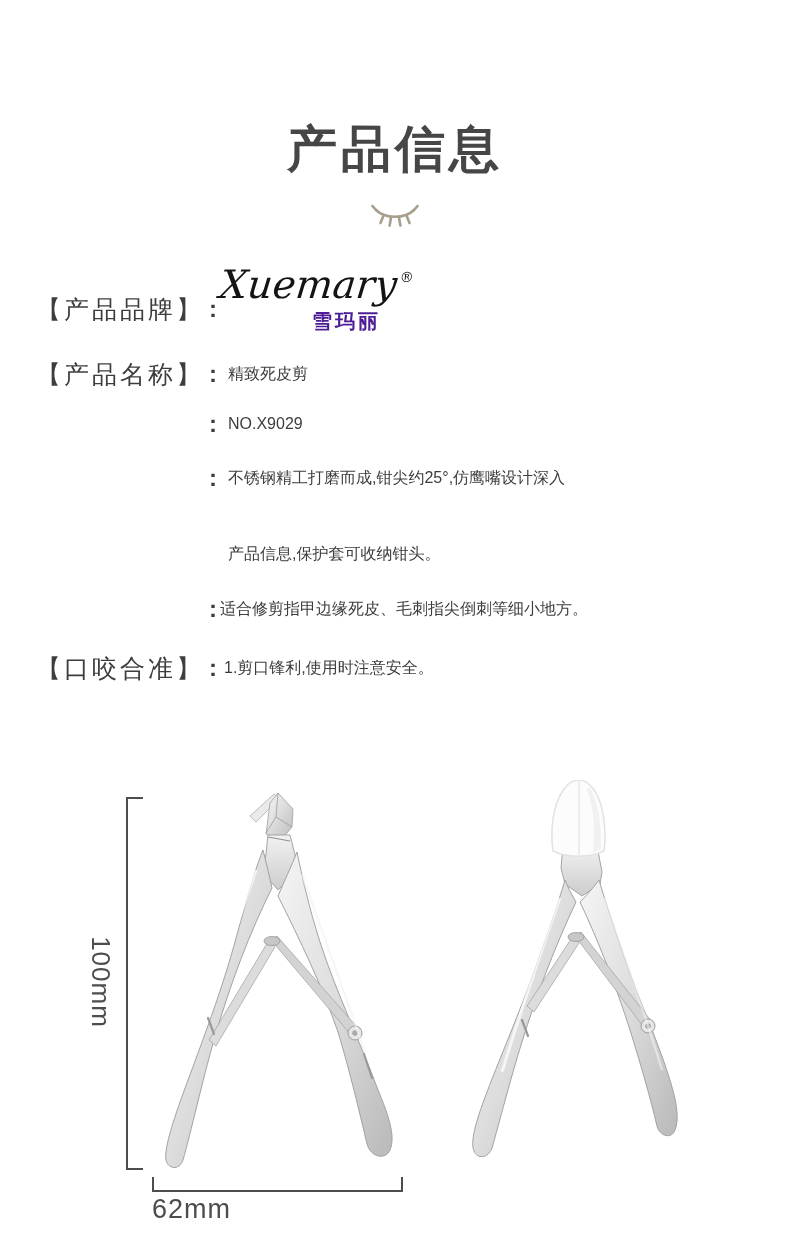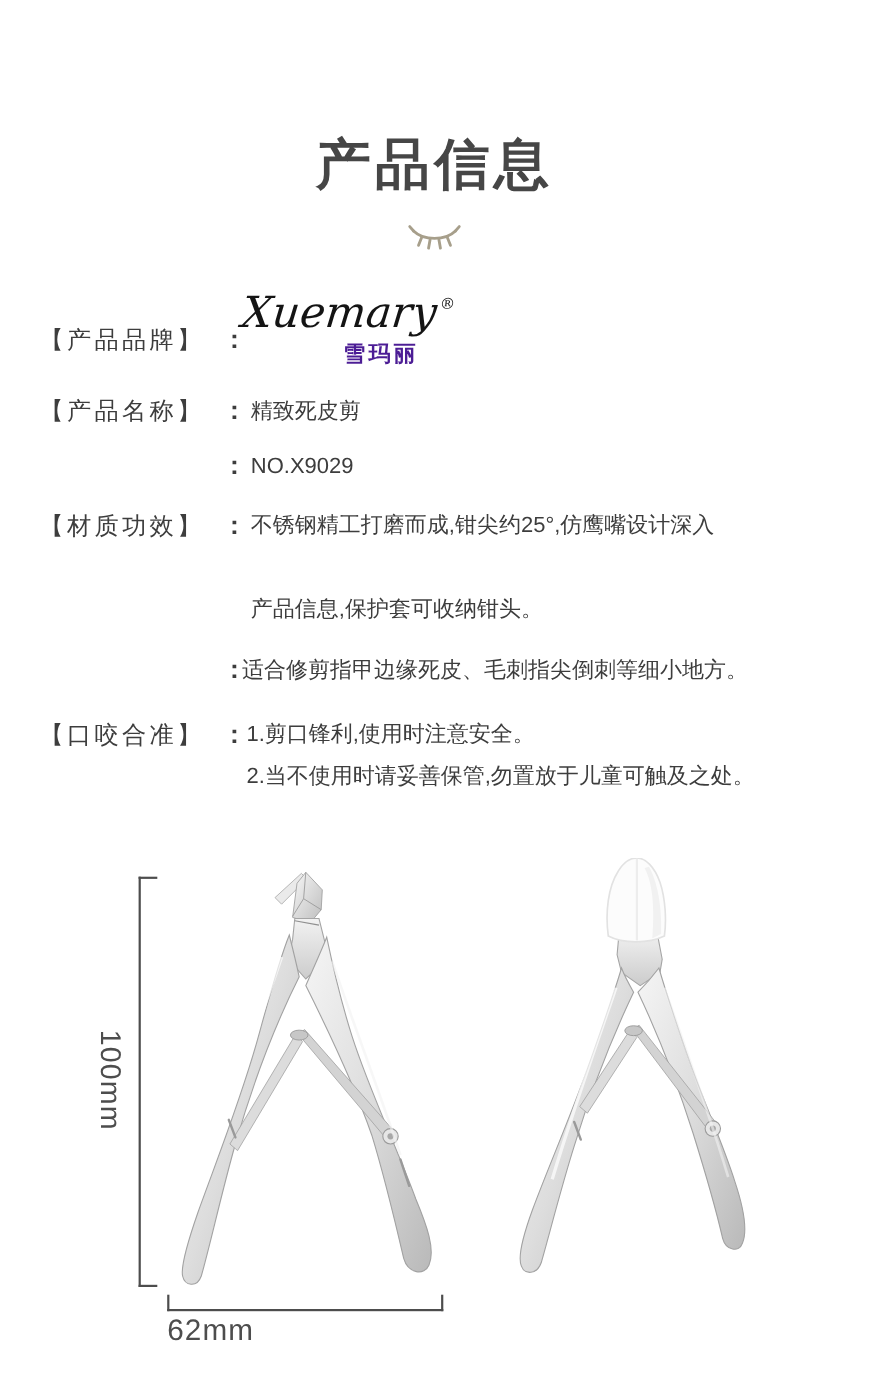--- a/index.html
+++ b/index.html
@@ -4,23 +4,23 @@
 <style>
   html,body{margin:0;padding:0;background:#ffffff;}
   body{width:790px;height:1252px;font-family:"Liberation Sans","DejaVu Sans",sans-serif;color:#3d3d3d;}
   .page{position:relative;width:790px;height:1252px;background:#fff;overflow:hidden;}
 
   .title{position:absolute;top:116px;left:0;width:790px;margin:0;text-align:center;
          font-size:50px;font-weight:700;letter-spacing:4px;color:#464646;}
 
   .lash{position:absolute;left:371px;top:202px;width:48px;height:30px;}
 
-  .label{position:absolute;left:36px;font-size:22px;letter-spacing:3px;color:#3d3d3d;line-height:34px;white-space:nowrap;}
+  .label{position:absolute;left:36px;font-size:25px;letter-spacing:3px;color:#3d3d3d;line-height:34px;white-space:nowrap;}
   .colon{position:absolute;left:209px;font-size:24px;font-weight:700;color:#3d3d3d;line-height:34px;}
-  .value{position:absolute;left:228px;font-size:20px;color:#3d3d3d;line-height:34px;white-space:nowrap;}
+  .value{position:absolute;left:228px;font-size:16px;color:#3d3d3d;line-height:34px;white-space:nowrap;}
 
   .logo{position:absolute;left:220px;top:262px;width:180px;height:78px;}
   .logo-script{font-family:"DejaVu Serif","Liberation Serif",serif;font-style:italic;
                font-size:39px;color:#141414;transform:skewX(-6deg);white-space:nowrap;}
   .logo-script .reg{font-size:14px;font-style:normal;position:relative;top:-16px;left:2px;}
   .logo-cn{position:absolute;left:92px;top:46px;font-size:20px;font-weight:700;letter-spacing:3px;color:#4c1d95;}
 
   .vbracket{position:absolute;left:126px;top:797px;width:15px;height:369px;
             border-left:2px solid #4d4d4d;border-top:2px solid #4d4d4d;border-bottom:2px solid #4d4d4d;}
   .hbracket{position:absolute;left:152px;top:1177px;width:247px;height:13px;
@@ -61,32 +61,30 @@
     <div class="logo-cn">雪玛丽</div>
   </div>
 
   <span class="label" style="top:357px">【产品名称】</span>
   <span class="colon" style="top:357px">:</span>
   <span class="value" style="top:357px">精致死皮剪</span>
 
   <span class="colon" style="top:407px">:</span>
   <span class="value" style="top:407px">NO.X9029</span>
 
-  <span class="label" style="top:461px">【材质功效】</span>
   <span class="colon" style="top:461px">:</span>
   <span class="value" style="top:461px">不锈钢精工打磨而成,钳尖约25°,仿鹰嘴设计深入</span>
   <span class="value" style="top:537px">产品信息,保护套可收纳钳头。</span>
 
   <span class="colon" style="top:592px">:</span>
   <span class="value" style="top:592px;left:220px">适合修剪指甲边缘死皮、毛刺指尖倒刺等细小地方。</span>
 
   <span class="label" style="top:651px">【口咬合准】</span>
   <span class="colon" style="top:651px">:</span>
   <span class="value" style="top:651px;left:224px">1.剪口锋利,使用时注意安全。</span>
-  <span class="value" style="top:689px;left:224px">2.当不使用时请妥善保管,勿置放于儿童可触及之处。</span>
 
   <div class="vbracket"></div>
   <div class="dim-h">100mm</div>
   <div class="hbracket"></div>
   <div class="dim-w">62mm</div>
 
   <div class="nipper1">
     <svg width="250" height="382" viewBox="0 0 250 382">
       <defs>
         <linearGradient id="g1" x1="0" y1="0" x2="1" y2="1">

